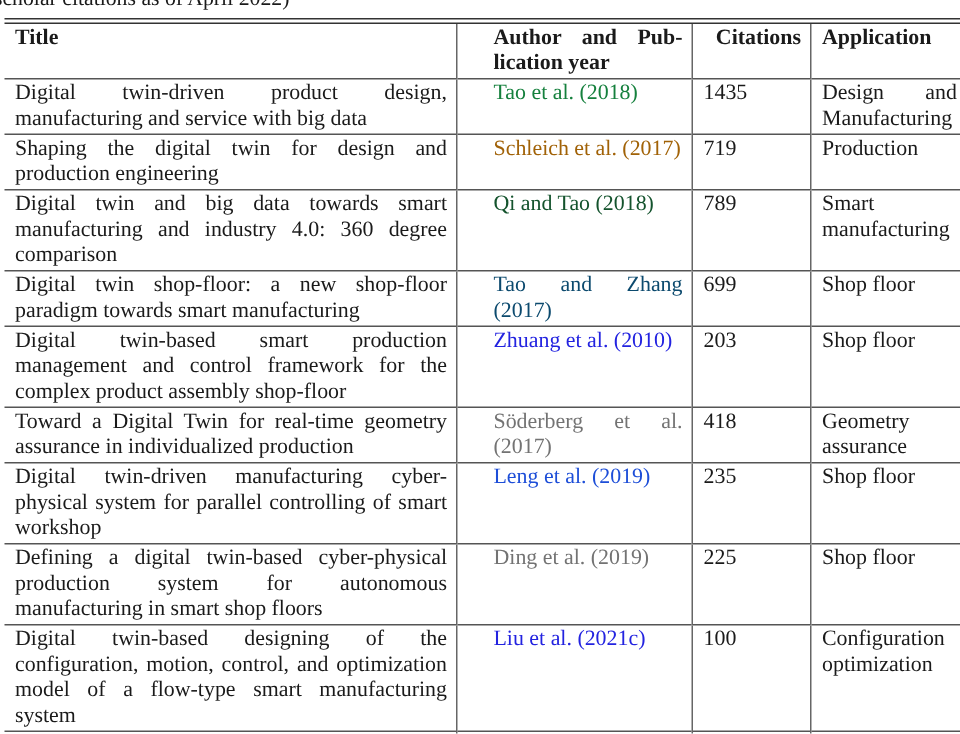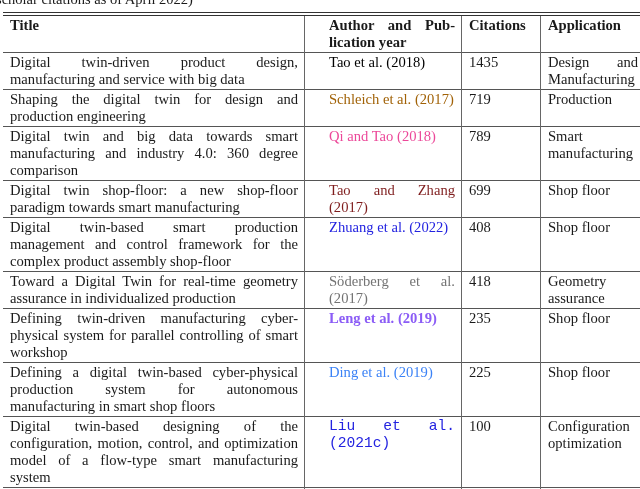--- a/index.html
+++ b/index.html
@@ -6,21 +6,21 @@
   body { width: 640px; height: 489px; overflow: hidden; position: relative;
          font-family: "DejaVu Serif", "Liberation Serif", serif; color: #1a1a1a; }
   .caption { position: absolute; left: -4px; top: -9px; font-size: 14.5px; white-space: nowrap;
              font-family: "Liberation Serif", serif; }
   .tablewrap { position: absolute; left: 3px; top: 12px; width: 645px; }
   .rule-top { border-top: 1px solid #333; height: 0; margin-bottom: 2px; }
   .rule-top2 { border-top: 1px solid #333; height: 0; }
   table { border-collapse: collapse; width: 645px; table-layout: fixed;
           font-family: "Liberation Serif", serif; font-size: 14.6px; line-height: 17px; }
   th, td { vertical-align: top; padding: 1px 6px 1px 7px; }
-  th { font-weight: bold; text-align: left; padding-top: 1px; padding-bottom: 1px; }
+  th { font-weight: bold; text-align: right; padding-top: 1px; padding-bottom: 1px; }
   thead tr { height: 34px; }
   tbody tr { border-top: 1px solid #555; }
   .c1 { width: 288px; text-align: justify; text-align-last: left; }
   .c2 { width: 126px; border-left: 1.5px solid #666; text-align: justify; text-align-last: left; padding-left: 24px; }
   .c3 { width: 65px; border-left: 1.5px solid #666; }
   .c4 { border-left: 1.5px solid #666; text-align: justify; text-align-last: left; padding-right: 10px; }
   .link { color: #2323e0; }
 </style>
 </head>
 <body>
@@ -35,69 +35,69 @@
       <tr>
         <th class="c1">Title</th>
         <th class="c2">Author and Pub-lication year</th>
         <th class="c3">Citations</th>
         <th class="c4">Application</th>
       </tr>
     </thead>
     <tbody id="tbody">
       <tr>
         <td class="c1">Digital twin-driven product design, manufacturing and service with big data</td>
-        <td class="c2 link" style="color: #000000;">Tao et al. (2018)</td>
+        <td class="c2 link" style="color: #15803d;">Tao et al. (2018)</td>
         <td class="c3">1435</td>
         <td class="c4">Design and Manufacturing</td>
       </tr>
       <tr>
         <td class="c1">Shaping the digital twin for design and production engineering</td>
         <td class="c2 link" style="color: #a16207;">Schleich et al. (2017)</td>
         <td class="c3">719</td>
         <td class="c4">Production</td>
       </tr>
       <tr>
         <td class="c1">Digital twin and big data towards smart manufacturing and industry 4.0: 360 degree comparison</td>
-        <td class="c2 link" style="color: #ec4899;">Qi and Tao (2018)</td>
+        <td class="c2 link" style="color: #14532d;">Qi and Tao (2018)</td>
         <td class="c3">789</td>
         <td class="c4">Smart manufacturing</td>
       </tr>
       <tr>
         <td class="c1">Digital twin shop-floor: a new shop-floor paradigm towards smart manufacturing</td>
-        <td class="c2 link" style="color: #7f1d1d;">Tao and Zhang (2017)</td>
+        <td class="c2 link" style="color: #0c4a6e;">Tao and Zhang (2017)</td>
         <td class="c3">699</td>
         <td class="c4">Shop floor</td>
       </tr>
       <tr>
         <td class="c1">Digital twin-based smart production management and control framework for the complex product assembly shop-floor</td>
-        <td class="c2 link" style="color: rgb(35, 35, 224);">Zhuang et al. (2022)</td>
-        <td class="c3">408</td>
+        <td class="c2 link" style="color: rgb(35, 35, 224);">Zhuang et al. (2010)</td>
+        <td class="c3">203</td>
         <td class="c4">Shop floor</td>
       </tr>
       <tr>
         <td class="c1">Toward a Digital Twin for real-time geometry assurance in individualized production</td>
         <td class="c2 link" style="color: #737373;">Söderberg et al. (2017)</td>
         <td class="c3">418</td>
         <td class="c4">Geometry assurance</td>
       </tr>
       <tr>
-        <td class="c1">Defining twin-driven manufacturing cyber-physical system for parallel controlling of smart workshop</td>
-        <td class="c2 link" style="color: #8b5cf6; font-weight: bold;">Leng et al. (2019)</td>
+        <td class="c1">Digital twin-driven manufacturing cyber-physical system for parallel controlling of smart workshop</td>
+        <td class="c2 link" style="color: #1d4ed8;">Leng et al. (2019)</td>
         <td class="c3">235</td>
         <td class="c4">Shop floor</td>
       </tr>
       <tr>
         <td class="c1">Defining a digital twin-based cyber-physical production system for autonomous manufacturing in smart shop floors</td>
-        <td class="c2 link" style="color: #3b82f6;">Ding et al. (2019)</td>
+        <td class="c2 link" style="color: #737373;">Ding et al. (2019)</td>
         <td class="c3">225</td>
         <td class="c4">Shop floor</td>
       </tr>
       <tr>
         <td class="c1">Digital twin-based designing of the configuration, motion, control, and optimization model of a flow-type smart manufacturing system</td>
-        <td class="c2 link" style="color: rgb(35, 35, 224); font-family: Liberation Mono, monospace;">Liu et al. (2021c)</td>
+        <td class="c2 link" style="color: rgb(35, 35, 224);">Liu et al. (2021c)</td>
         <td class="c3">100</td>
         <td class="c4">Configuration optimization</td>
       </tr>
       <tr>
         <td class="c1">Digital twin service towards smart manufacturing</td>
         <td class="c2 link" style="color: rgb(35, 35, 224);">Qi et al. (2018)</td>
         <td class="c3">231</td>
         <td class="c4">Service in Manufacturing</td>
       </tr>
     </tbody>

